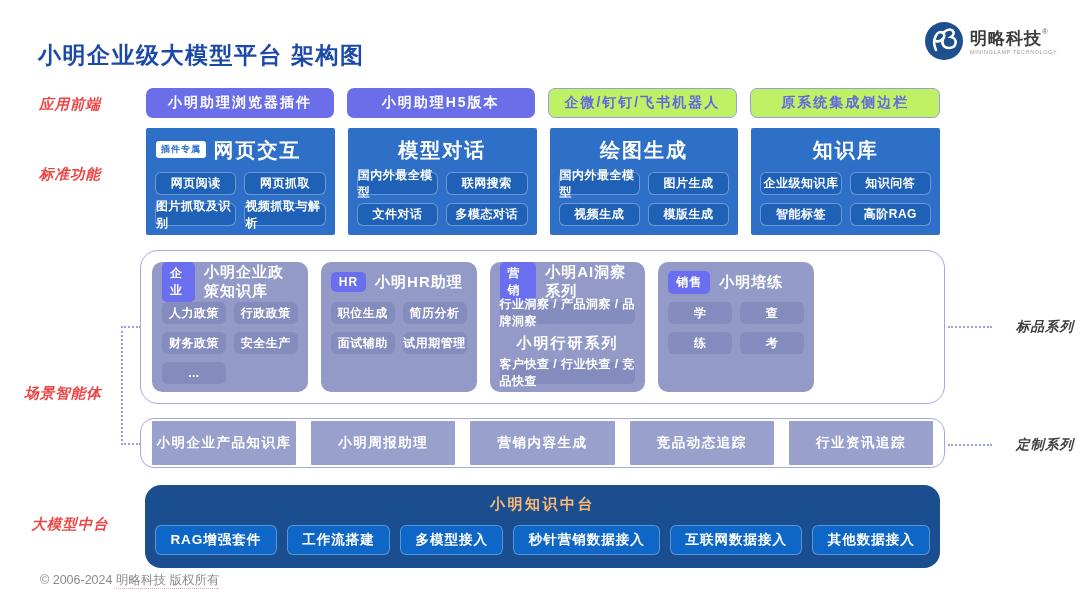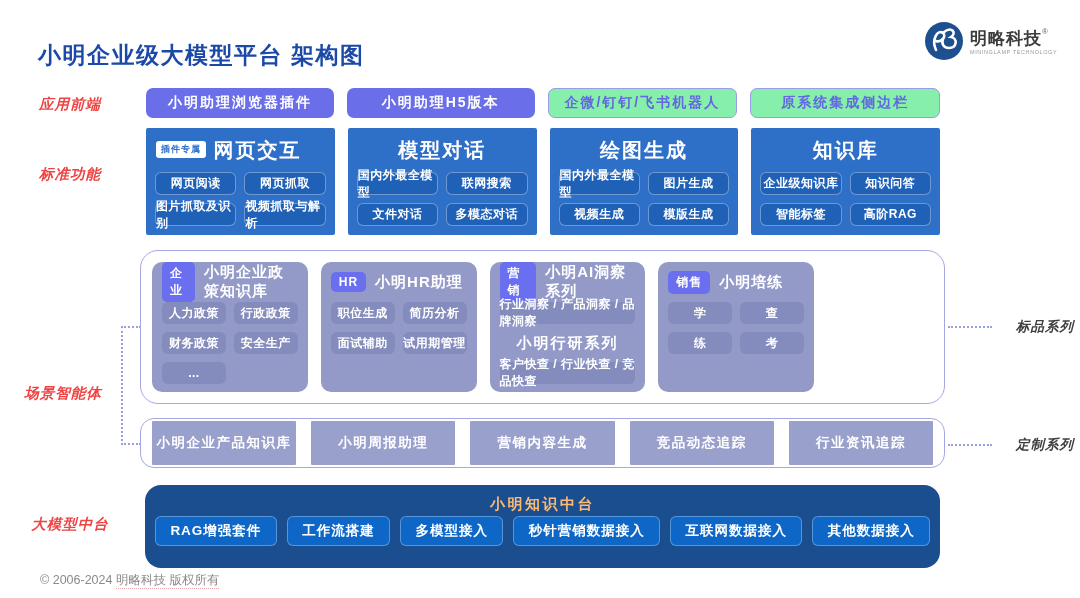--- a/index.html
+++ b/index.html
@@ -28,21 +28,21 @@
   .dot-line { position:absolute; border-top:2px dotted #9aa0dd; width:44px; }
   .dash-v { position:absolute; border-left:2px dotted #9aa0dd; }
   .dash-h { position:absolute; border-top:2px dotted #9aa0dd; }
   
   .row-frontend { position:absolute; left:146px; top:88px; width:794px; display:flex; gap:13px; }
   .fe-btn {
     flex:1; height:30px; display:flex; align-items:center; justify-content:center;
     font-size:14px; font-weight:700; letter-spacing:2px; border-radius:7px;
   }
   .fe-btn.filled { background:#6a6ee8; color:#fff; }
-  .fe-btn.outline { background:#86efac; border:1.5px solid #9a9ce8; color:#6367e0;text-align:center; }
+  .fe-btn.outline { background:#bef264; border:1.5px solid #9a9ce8; color:#6367e0;text-align:center; }
   
   .row-standard { position:absolute; left:146px; top:128px; width:794px; display:flex; gap:13px; }
   .std-box { flex:1; height:107px; background:#2e6fc8; border-radius:2px; padding:8px 9px; }
   .std-head { position:relative; height:28px; display:flex; align-items:center; justify-content:center; }
   .std-title { color:#fff; font-size:20px; font-weight:800; letter-spacing:2px; }
   .std-tag {
     position:absolute; left:1px; top:5px; background:#fff; color:#2e6fc8;
     font-size:9px; font-weight:700; letter-spacing:1px; padding:2px 5px; border-radius:3px;
   }
   .std-grid { margin-top:8px; display:grid; grid-template-columns:1fr 1fr; gap:8px; }
@@ -83,21 +83,21 @@
   .custom-pill {
     flex:1; height:44px; display:flex; align-items:center; justify-content:center;
     background:#9aa0cc; border-radius:1px; color:#fff; font-size:13.5px; font-weight:700; letter-spacing:1.5px;
   }
   
   .platform {
     position:absolute; left:145px; top:485px; width:795px; height:83px;
     background:#1a4e8e; border-radius:16px; padding:10px 10px 0;
   }
   .platform-title { text-align:center; color:#fdba74; font-size:15px; font-weight:800; letter-spacing:2.5px; }
-  .platform-row { margin-top:2px; display:flex; gap:10px; }
+  .platform-row { margin-top:11px; display:flex; gap:10px; }
   .platform-pill {
     flex:1 1 auto; height:30px; padding:0 12px; display:flex; align-items:center; justify-content:center;
     background:#0e67c6; border:1px solid rgba(255,255,255,0.3); border-radius:6px;
     color:#fff; font-size:13.5px; font-weight:700; letter-spacing:1px; white-space:nowrap;
   }
   
   .footer { position:absolute; left:40px; top:572px; font-size:12.5px; color:#8a8a8a; }
   .footer .ul { border-bottom:1px dotted #e9a9a9; padding-bottom:1px; }
 </style>
 </head>

